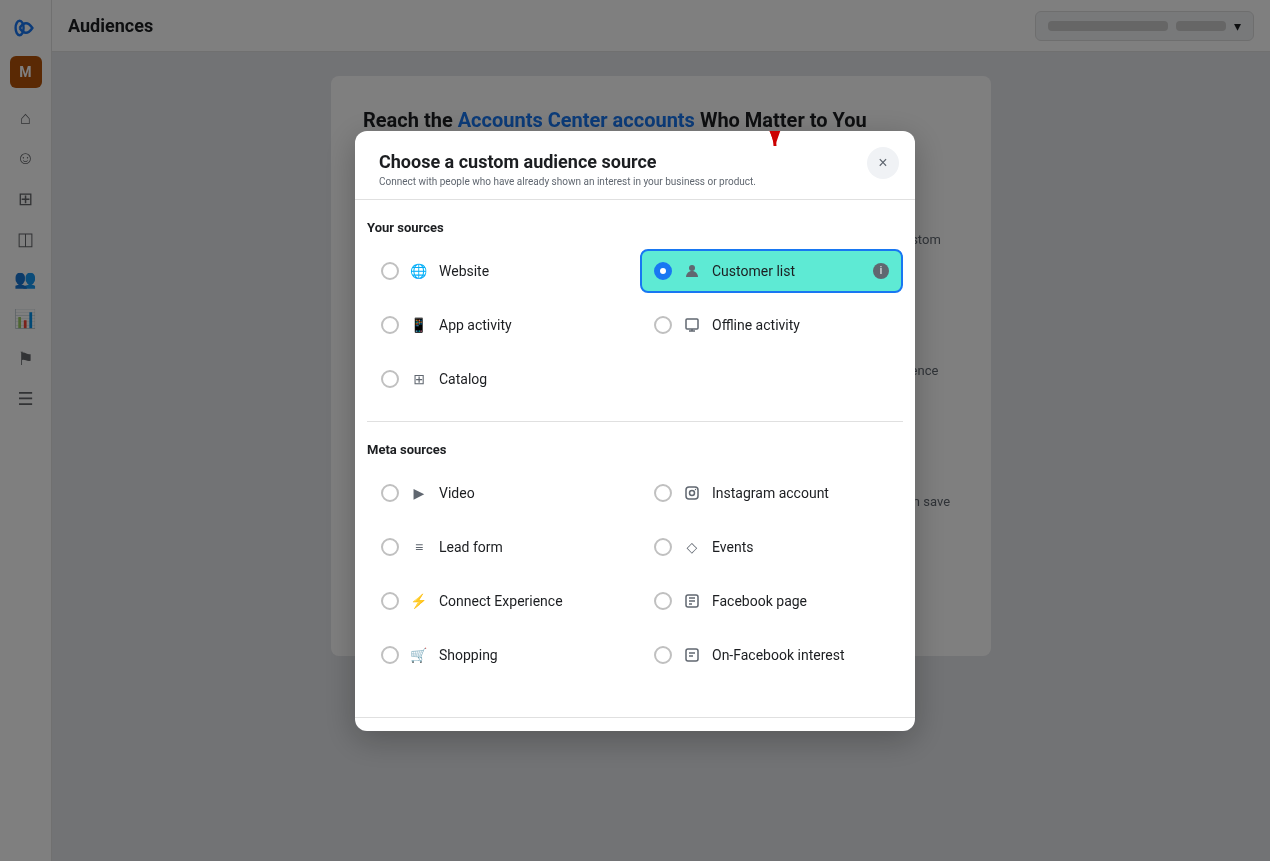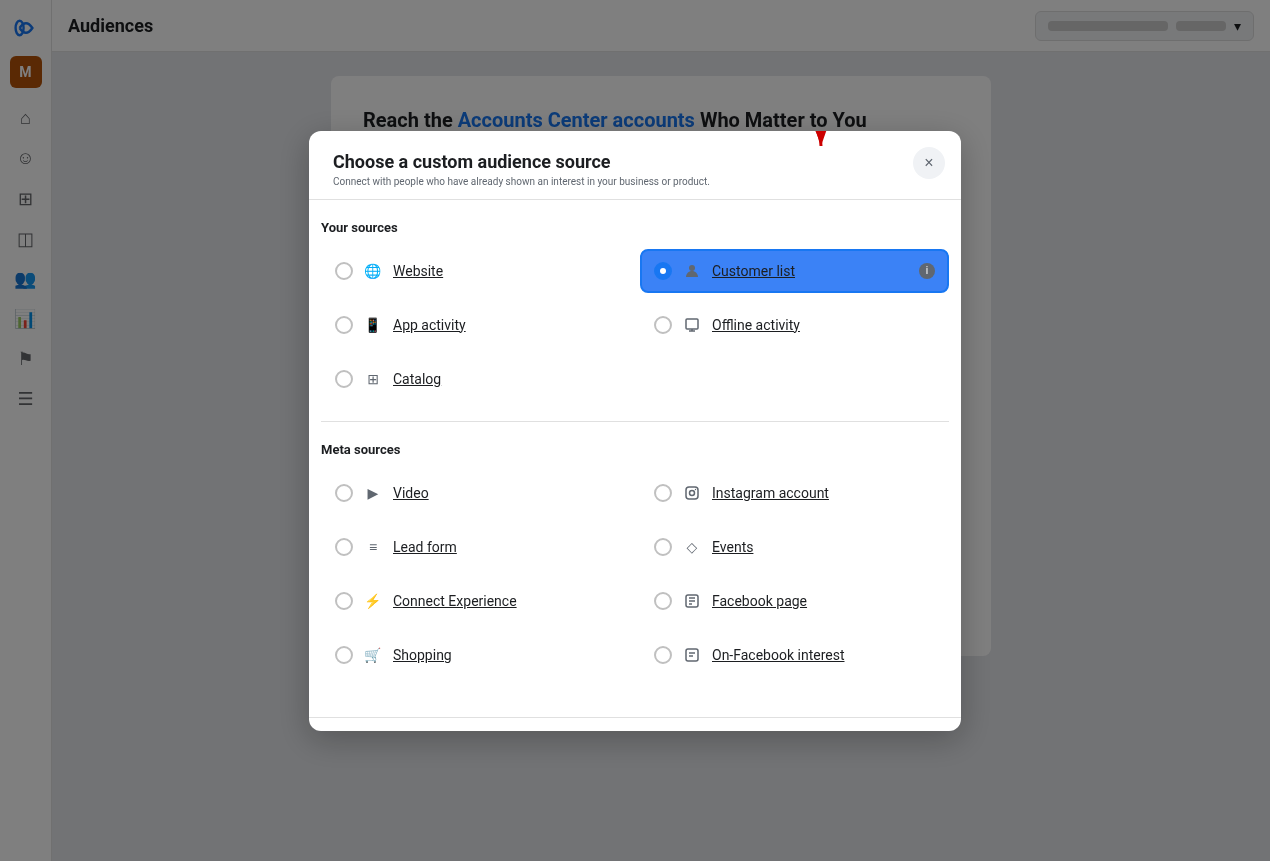--- a/index.html
+++ b/index.html
@@ -180,21 +180,21 @@
       z-index: 100;
       display: flex;
       align-items: center;
       justify-content: center;
     }
 
     
     .modal {
       background: #fff;
       border-radius: 12px;
-      width: 652px;
+      width: 560px;
       max-height: 600px;
       position: relative;
       box-shadow: 0 8px 32px rgba(0,0,0,0.25);
       overflow: hidden;
     }
     .modal-header {
       padding: 20px 24px 12px;
       border-bottom: 1px solid #e0e0e0;
     }
     .modal-title {
@@ -243,21 +243,21 @@
       display: flex;
       align-items: center;
       gap: 10px;
       padding: 10px 12px;
       border-radius: 8px;
       cursor: pointer;
       border: 2px solid transparent;
       transition: background 0.15s;
     }
     .source-option.selected {
-      background: #3b82f6;
+      background: #5eead4;
       border: 2px solid #1877f2;
     }
 
     .radio-circle {
       width: 18px; height: 18px;
       border-radius: 50%;
       border: 2px solid #c0c0c0;
       flex-shrink: 0;
       display: flex; align-items: center; justify-content: center;
     }
@@ -277,21 +277,20 @@
       display: flex; align-items: center; justify-content: center;
       font-size: 14px;
       color: #606770;
       flex-shrink: 0;
     }
 
     .source-label {
       font-size: 14px;
       color: #1c1e21;
       flex: 1;
-      text-decoration: underline;
     }
 
     .info-icon {
       width: 16px; height: 16px;
       background: #606770;
       border-radius: 50%;
       display: flex; align-items: center; justify-content: center;
       font-size: 10px;
       color: #fff;
       flex-shrink: 0;

